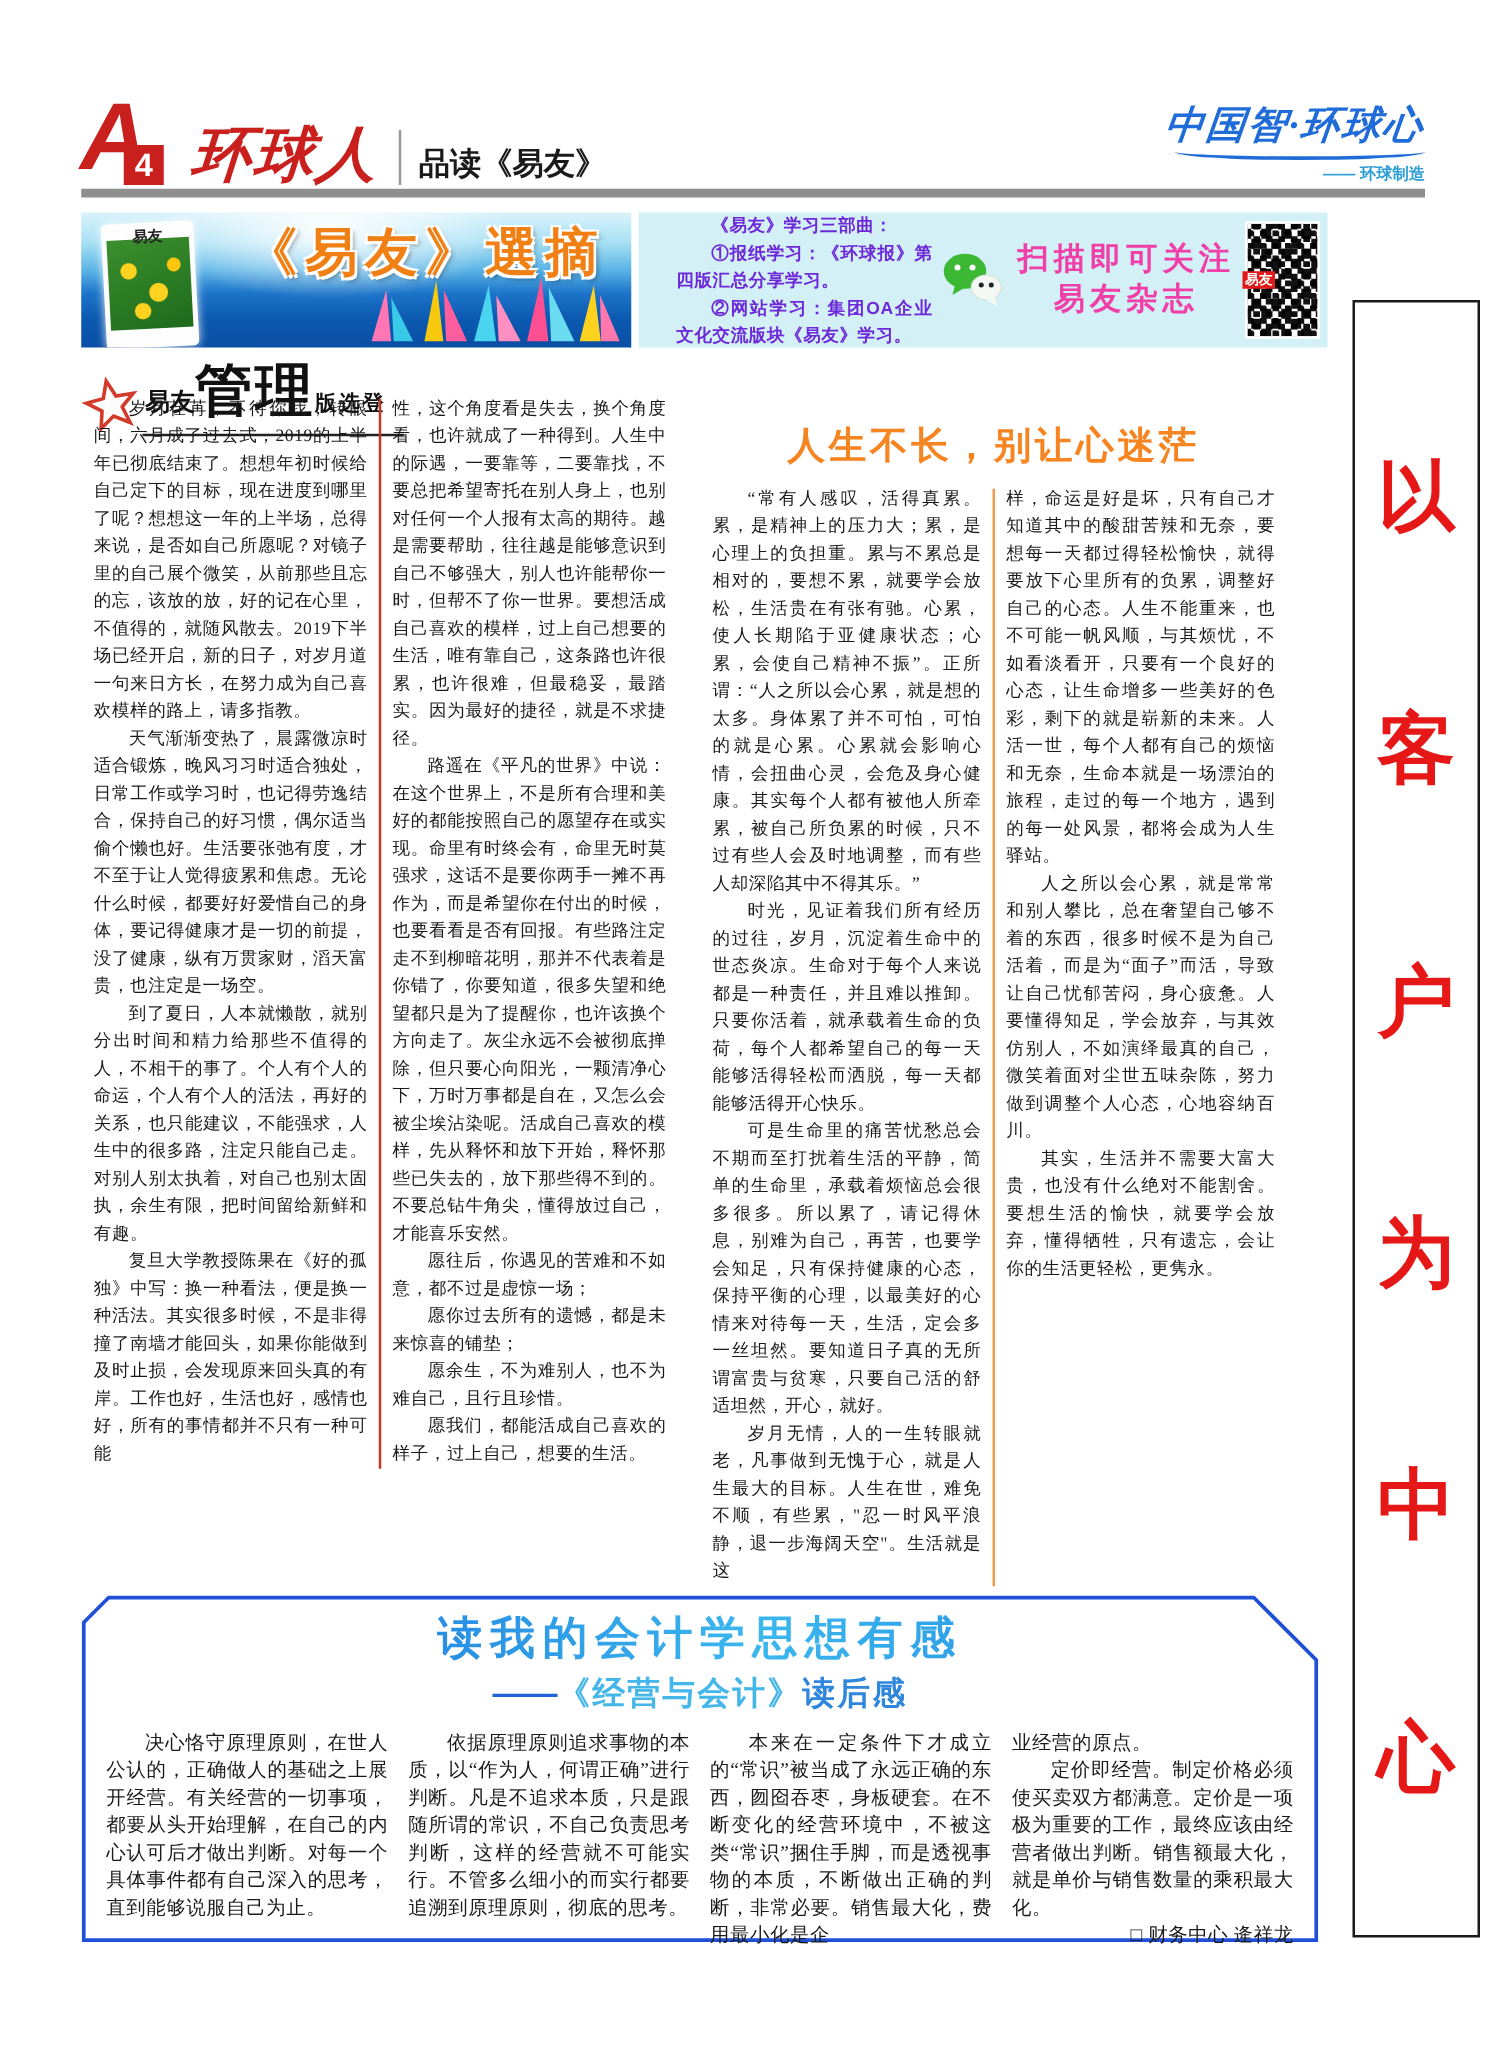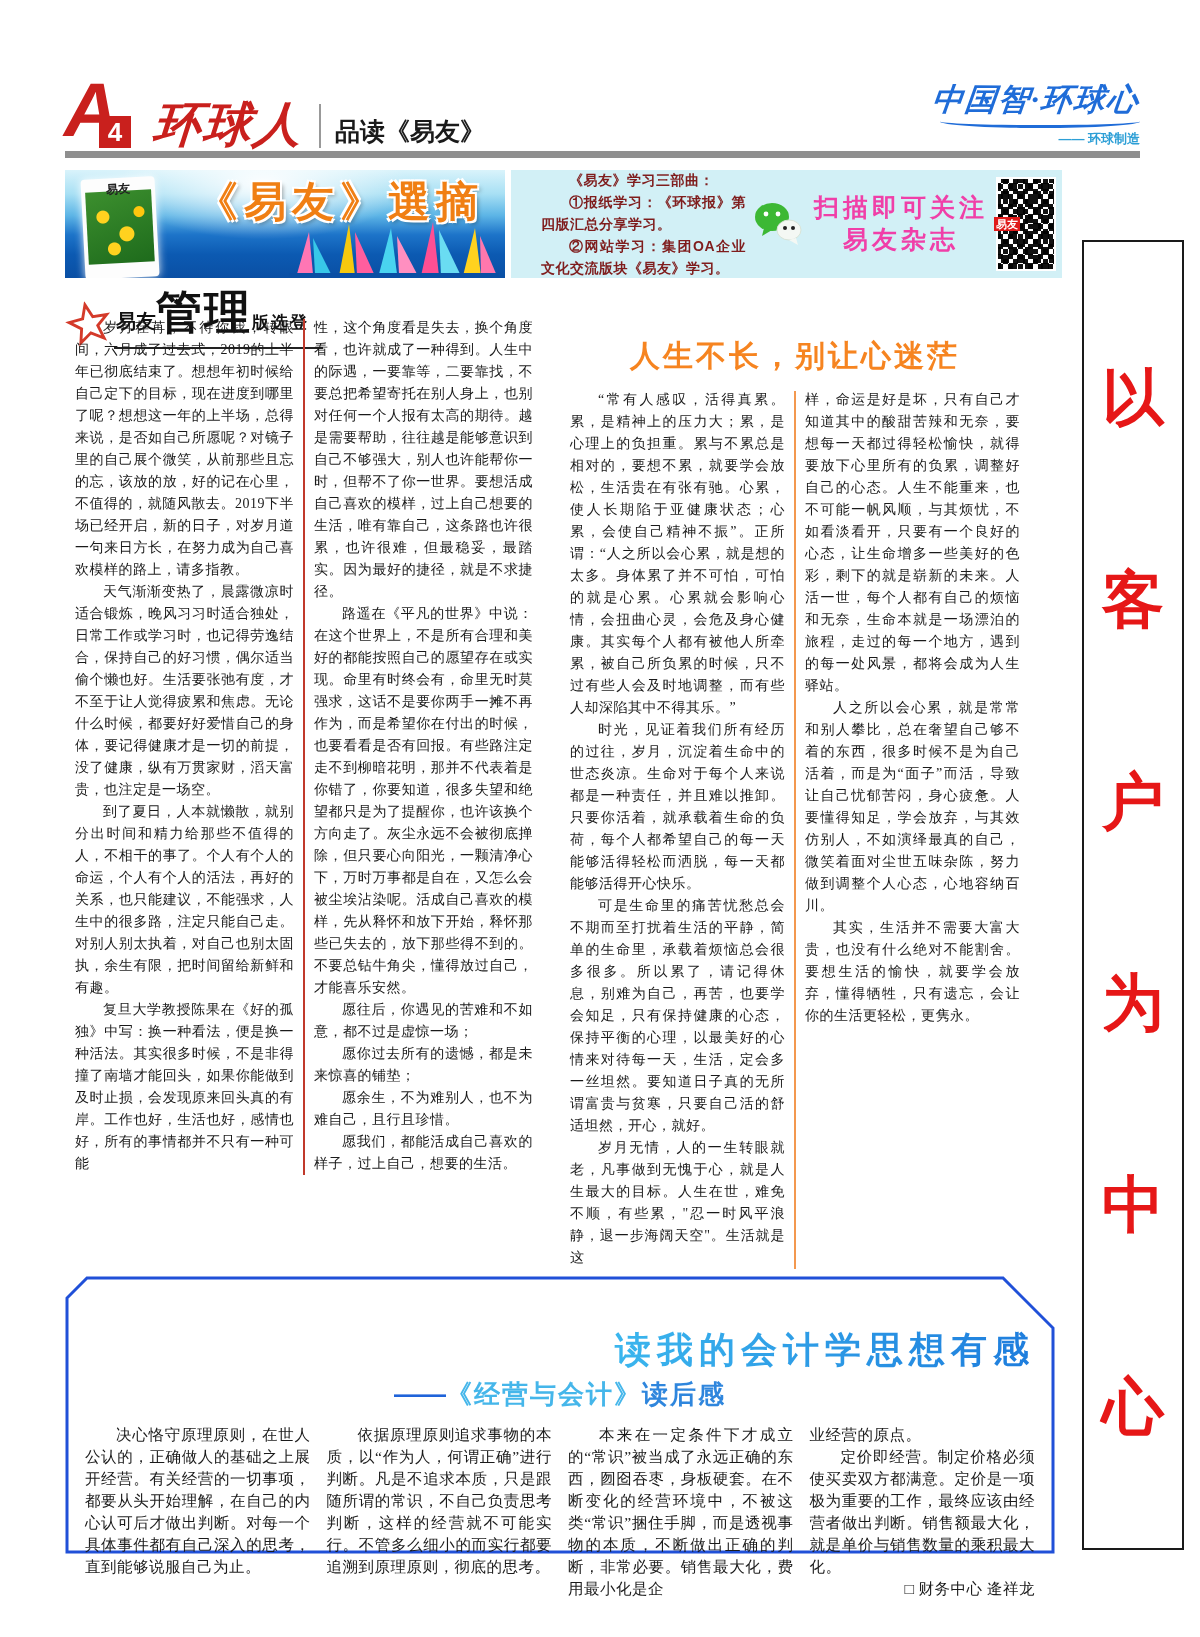--- a/index.html
+++ b/index.html
@@ -37,21 +37,21 @@
         radial-gradient(circle at 80% 30%,#ffc60e 0 5px,transparent 6px),
         radial-gradient(circle at 40% 80%,#ffd21f 0 6px,transparent 7px),
         linear-gradient(160deg,#3c8f2e,#1e6b1c);}
   .mag-cover .mag-label{position:absolute;top:3px;left:0;width:100%;text-align:center;
         font-weight:700;font-size:12px;color:#222;}
   .banner-title{position:absolute;left:120px;top:4px;width:310px;text-align:center;
         font-weight:900;font-size:42px;letter-spacing:6px;color:#f07f14;
         text-shadow:2px 2px 0 #fff,-2px -2px 0 #fff,2px -2px 0 #fff,-2px 2px 0 #fff,3px 3px 4px rgba(0,0,0,.35);}
   .sails{position:absolute;right:6px;bottom:0;}
   .banner-right{flex:1;margin-left:6px;background:#d2f0f6;display:flex;align-items:center;padding:8px 8px 8px 16px;box-sizing:border-box;}
-  .study{width:300px;font-family:"Liberation Sans",sans-serif;font-weight:700;font-size:14.5px;line-height:21px;color:#7f1d1d;}
+  .study{width:300px;font-family:"Liberation Sans",sans-serif;font-weight:700;font-size:14.5px;line-height:21px;color:#6d28d9;}
   .study p{margin:0;padding-left:1em;text-indent:-1em;text-align:left;font:inherit;color:inherit;}
   .wechat{flex:0 0 auto;margin:0 10px 0 6px;}
   .follow{flex:0 0 auto;text-align:center;color:#f03fa8;font-weight:900;font-size:25px;line-height:32px;letter-spacing:4px;}
   .qr{position:relative;flex:0 0 auto;margin-left:10px;width:56px;height:90px;
       background:repeating-conic-gradient(#111 0 25%,#fff 0 50%) 0 0/10px 10px,
                  repeating-conic-gradient(#111 0 25%,#fff 0 50%) 3px 4px/16px 16px;
       background-blend-mode:multiply;outline:2px solid #fff;}
   .qr .qr-chip{position:absolute;left:-4px;top:38px;background:#e01a1a;color:#fff;font-family:"Liberation Sans",sans-serif;
       font-size:11px;font-weight:700;padding:1px 2px;line-height:12px;}
 
@@ -83,23 +83,23 @@
   
   .sidebar{position:absolute;top:240px;left:1082px;width:102px;height:1310px;border:2px solid #1a1a1a;
       box-sizing:border-box;display:flex;flex-direction:column;justify-content:space-around;align-items:center;
       padding:55px 0 40px 0;}
   .sidebar p{margin:0;font-size:62px;line-height:64px;font-weight:700;color:#e61717;text-indent:0;text-align:center;letter-spacing:0;}
 
   
   .bottombox{position:absolute;top:1276px;left:65px;width:990px;height:278px;}
   .bottombox svg.frame{position:absolute;left:0;top:0;}
   .bottom-content{position:relative;padding:10px 20px 0 20px;}
-  .bottom-title{text-align:right;font-family:"Liberation Sans",sans-serif;font-weight:900;font-size:36px;
+  .bottom-title{text-align:center;font-family:"Liberation Sans",sans-serif;font-weight:900;font-size:36px;
       letter-spacing:6px;background:linear-gradient(90deg,#1565d8,#3bb7ee 55%,#1e7ddd);
-      -webkit-background-clip:text;background-clip:text;color:transparent;margin-top:40px;}
+      -webkit-background-clip:text;background-clip:text;color:transparent;}
   .bottom-sub{text-align:center;font-family:"Liberation Sans",sans-serif;font-weight:900;font-size:26px;margin-top:2px;letter-spacing:2px;}
   .bottom-sub .dash{color:#1f63d9;letter-spacing:0;}
   .bottom-sub .book{color:#45b6ea;}
   .bottom-sub .rest{color:#2f86dd;}
   .bottom-cols{display:flex;gap:16px;margin-top:12px;}
   .bottom-cols .col{flex:1;}
   .bottom-cols p.para{font-size:15.5px;line-height:22px;}
 </style>
 </head>
 <body>

